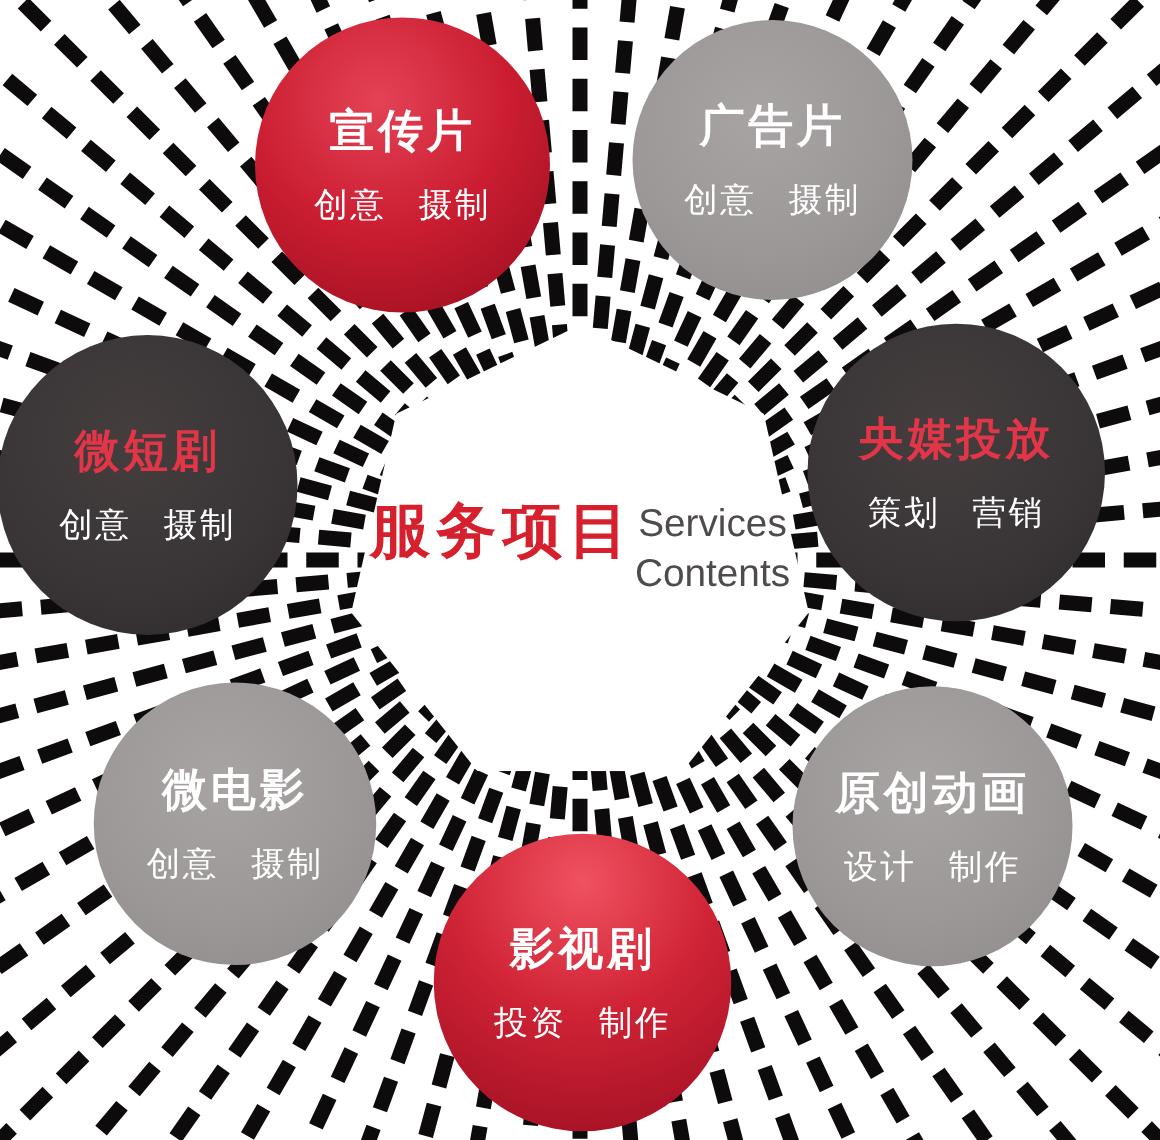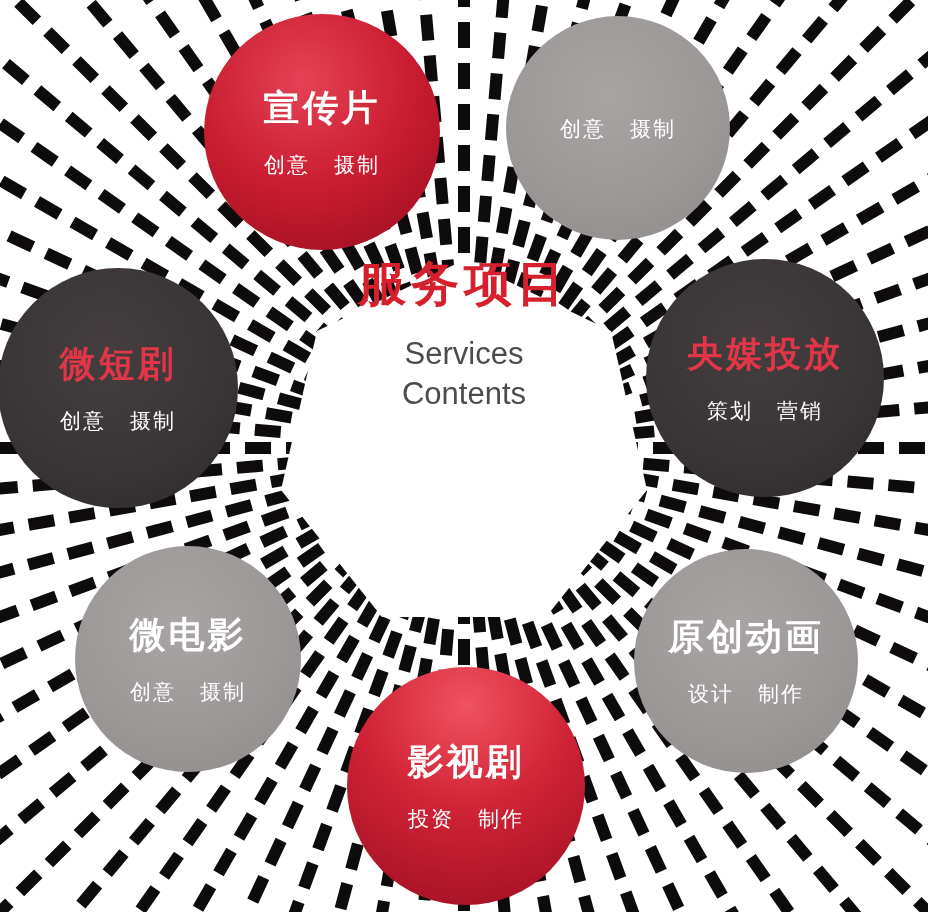--- a/index.html
+++ b/index.html
@@ -13,21 +13,21 @@
   
   .node{
     position:absolute;border-radius:50%;z-index:2;
     display:flex;flex-direction:column;align-items:center;justify-content:center;
     gap:28px;text-align:center;
   }
   .node-title{
     font-size:36px;font-weight:800;letter-spacing:3px;color:#ffffff;line-height:1;
   }
   .node-sub{
-    font-size:21px;font-weight:500;letter-spacing:2px;word-spacing:16px;
+    font-size:27px;font-weight:500;letter-spacing:2px;word-spacing:16px;
     color:#ffffff;line-height:1;
   }
   .style-red-a{background:radial-gradient(circle at 42% 28%, #e44256 0%, #cb1d31 48%, #960d1e 100%);}
   .style-red-b{background:radial-gradient(circle at 50% 16%, #ef5260 0%, #d02336 45%, #9d0e21 100%);}
   .style-gray{background:radial-gradient(circle at 45% 35%, #a8a4a3 0%, #9c9897 55%, #8e8a89 100%);}
   .style-dark{background:radial-gradient(circle at 45% 35%, #443e3f 0%, #393435 60%, #2d2829 100%);}
   .style-dark .node-title{color:#e23648;}
   .n0{left:204px;top:14px;width:236px;height:236px;}
   .n1{left:506px;top:16px;width:224px;height:224px;}
   .n2{left:-2px;top:268px;width:240px;height:240px;}
@@ -36,21 +36,21 @@
   .n5{left:634px;top:549px;width:224px;height:224px;}
   .n6{left:347px;top:667px;width:238px;height:238px;align-items:center;}
   
   .heptagon{
     position:absolute;left:0;top:0;width:928px;height:912px;z-index:3;
     background:#ffffff;
     clip-path:polygon(464px 260px, 611px 331px, 647px 490px, 546px 617px, 382px 617px, 281px 490px, 317px 331px);
   }
   .center-text{
     position:absolute;left:281px;top:260px;width:366px;height:357px;z-index:4;
-    display:flex;flex-direction:column;align-items:center;
+    display:flex;flex-direction:row;align-items:center;justify-content:center;
   }
   .center-title{
     font-size:48px;font-weight:800;letter-spacing:5px;color:#d6202d;line-height:1;
     margin-bottom:26px;
   }
   .center-sub{
     font-size:31px;font-weight:400;color:#4f4b4c;line-height:1.28;text-align:center;
   }
 </style>
 </head>
@@ -132,20 +132,21 @@
       <line x1="609.8" y1="422.3" x2="1153.4" y2="326.4" stroke="#0d0b0c" stroke-width="12" stroke-dasharray="26 15" stroke-dashoffset="15"></line>
       <line x1="611.4" y1="435.1" x2="1161.3" y2="387.0" stroke="#0d0b0c" stroke-width="12" stroke-dasharray="26 15" stroke-dashoffset="24"></line>
     </svg>
 
   <div class="node n0 style-red-a">
     <div class="node-title">宣传片</div>
     <div class="node-sub">创意 摄制</div>
   </div>
 
   <div class="node n1 style-gray">
+    <div class="node-title">广告片</div>
     <div class="node-sub">创意 摄制</div>
   </div>
 
   <div class="node n2 style-dark">
     <div class="node-title">微短剧</div>
     <div class="node-sub">创意 摄制</div>
   </div>
 
   <div class="node n3 style-dark">
     <div class="node-title">央媒投放</div>

